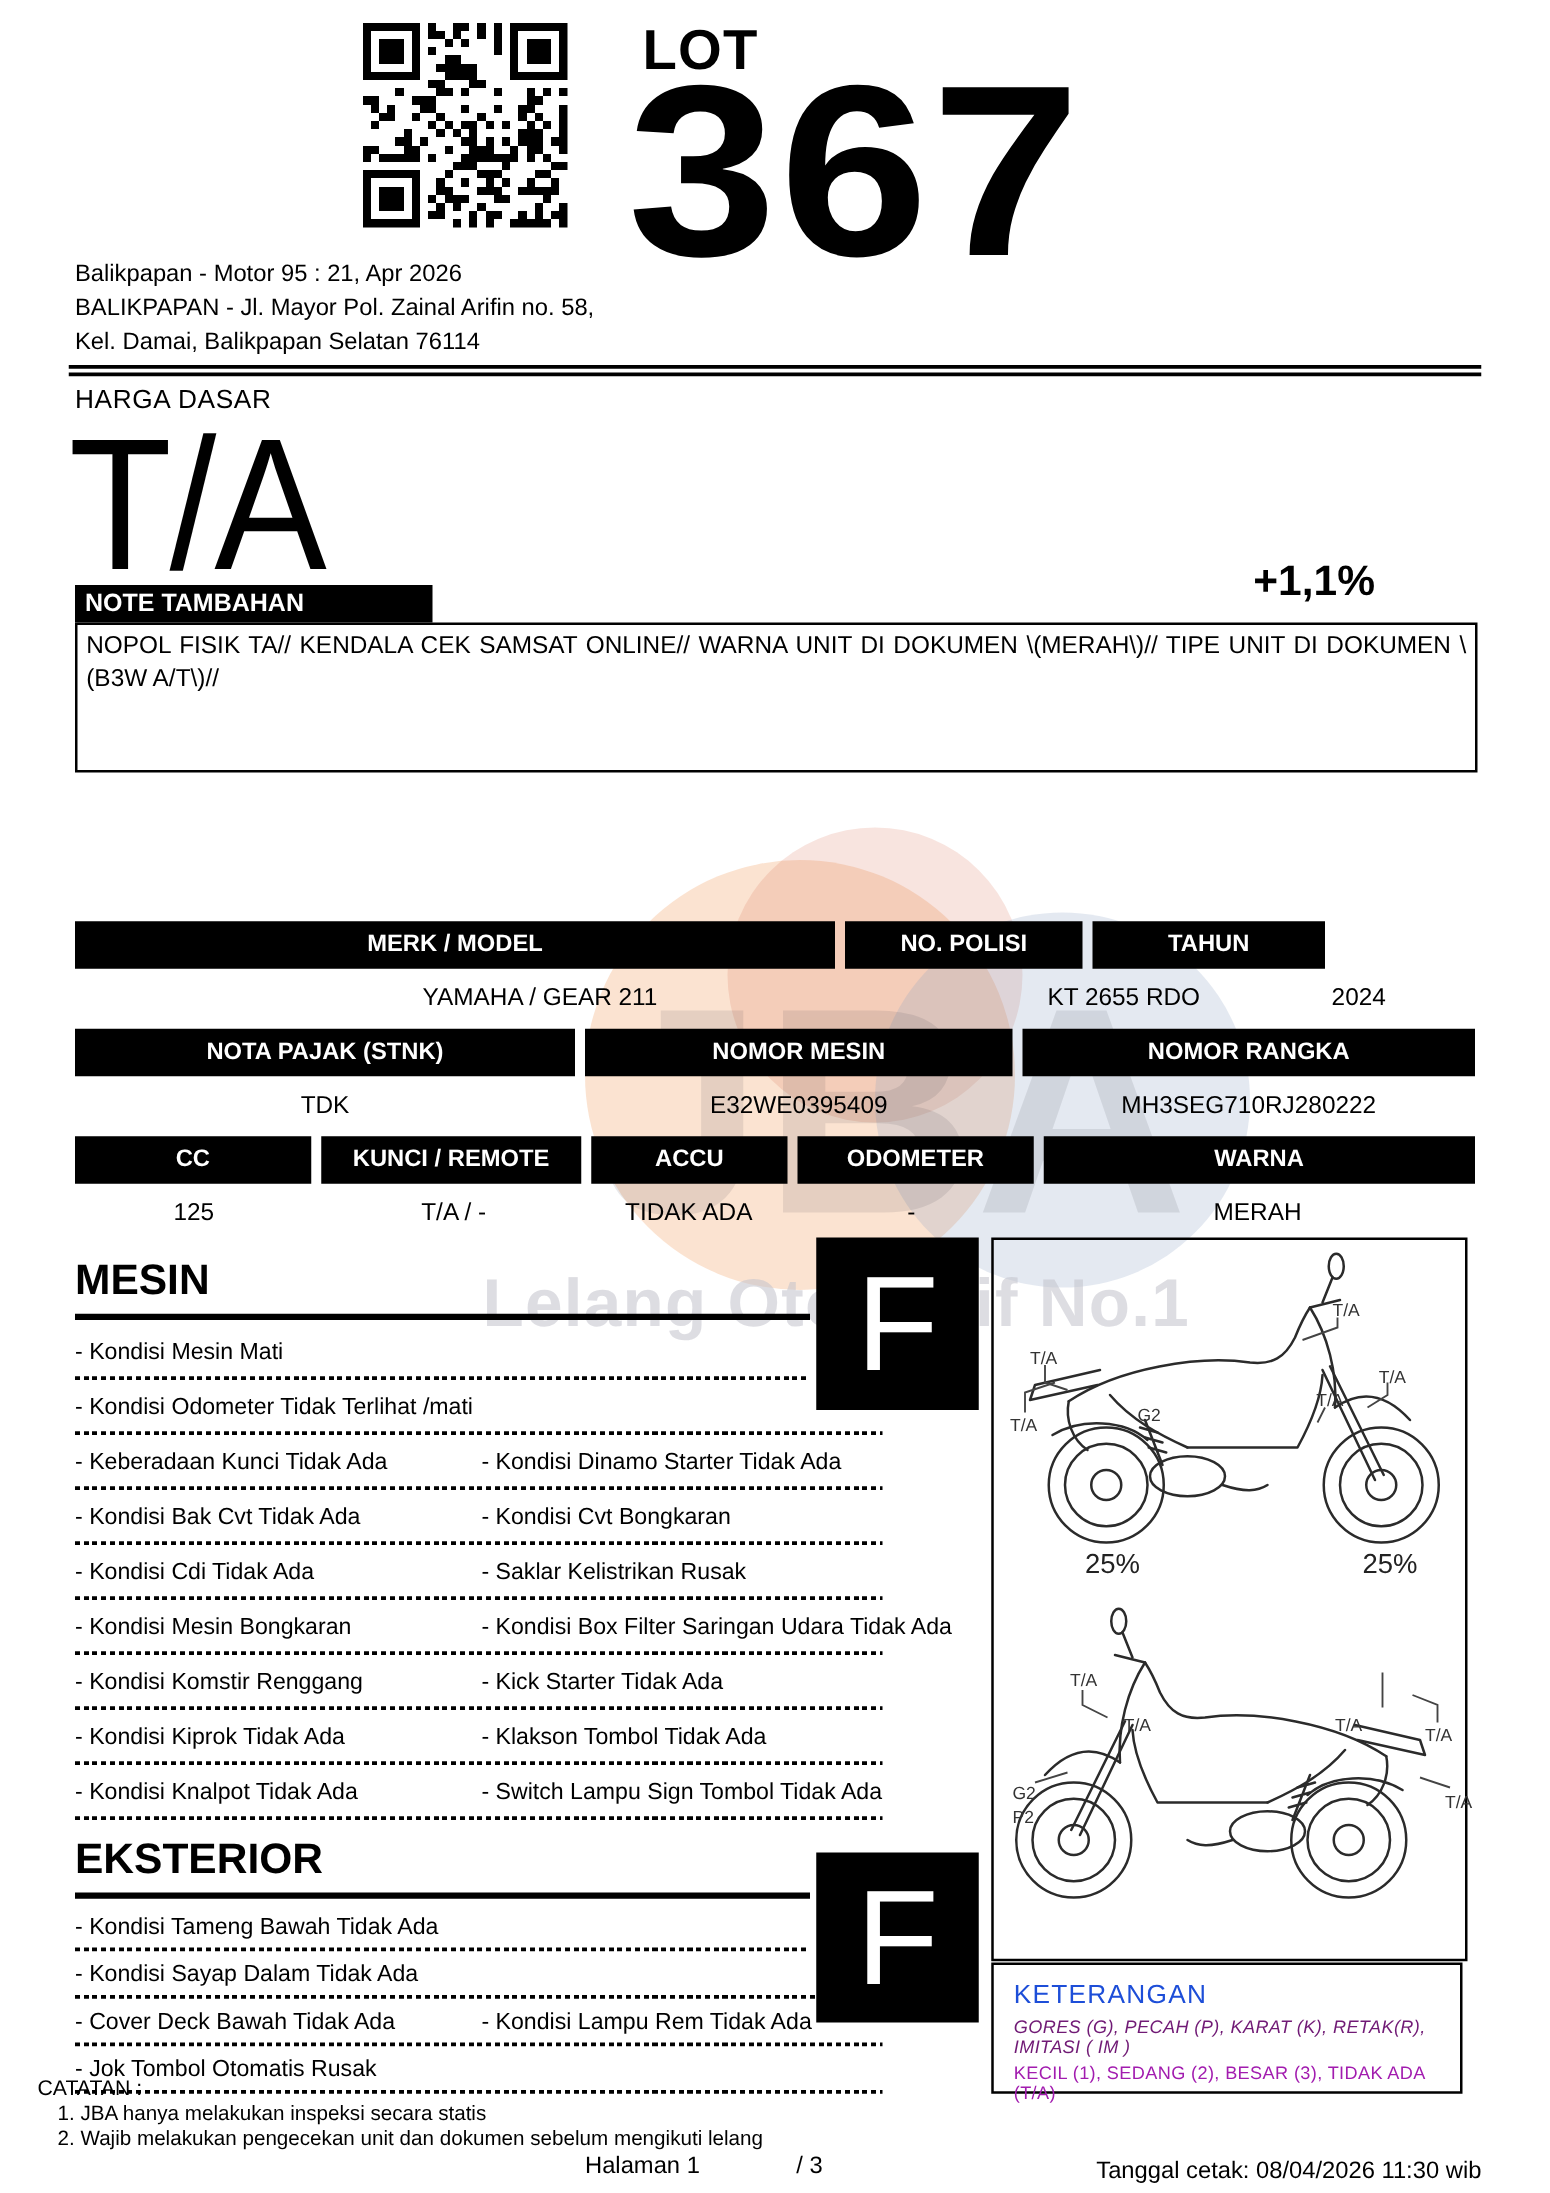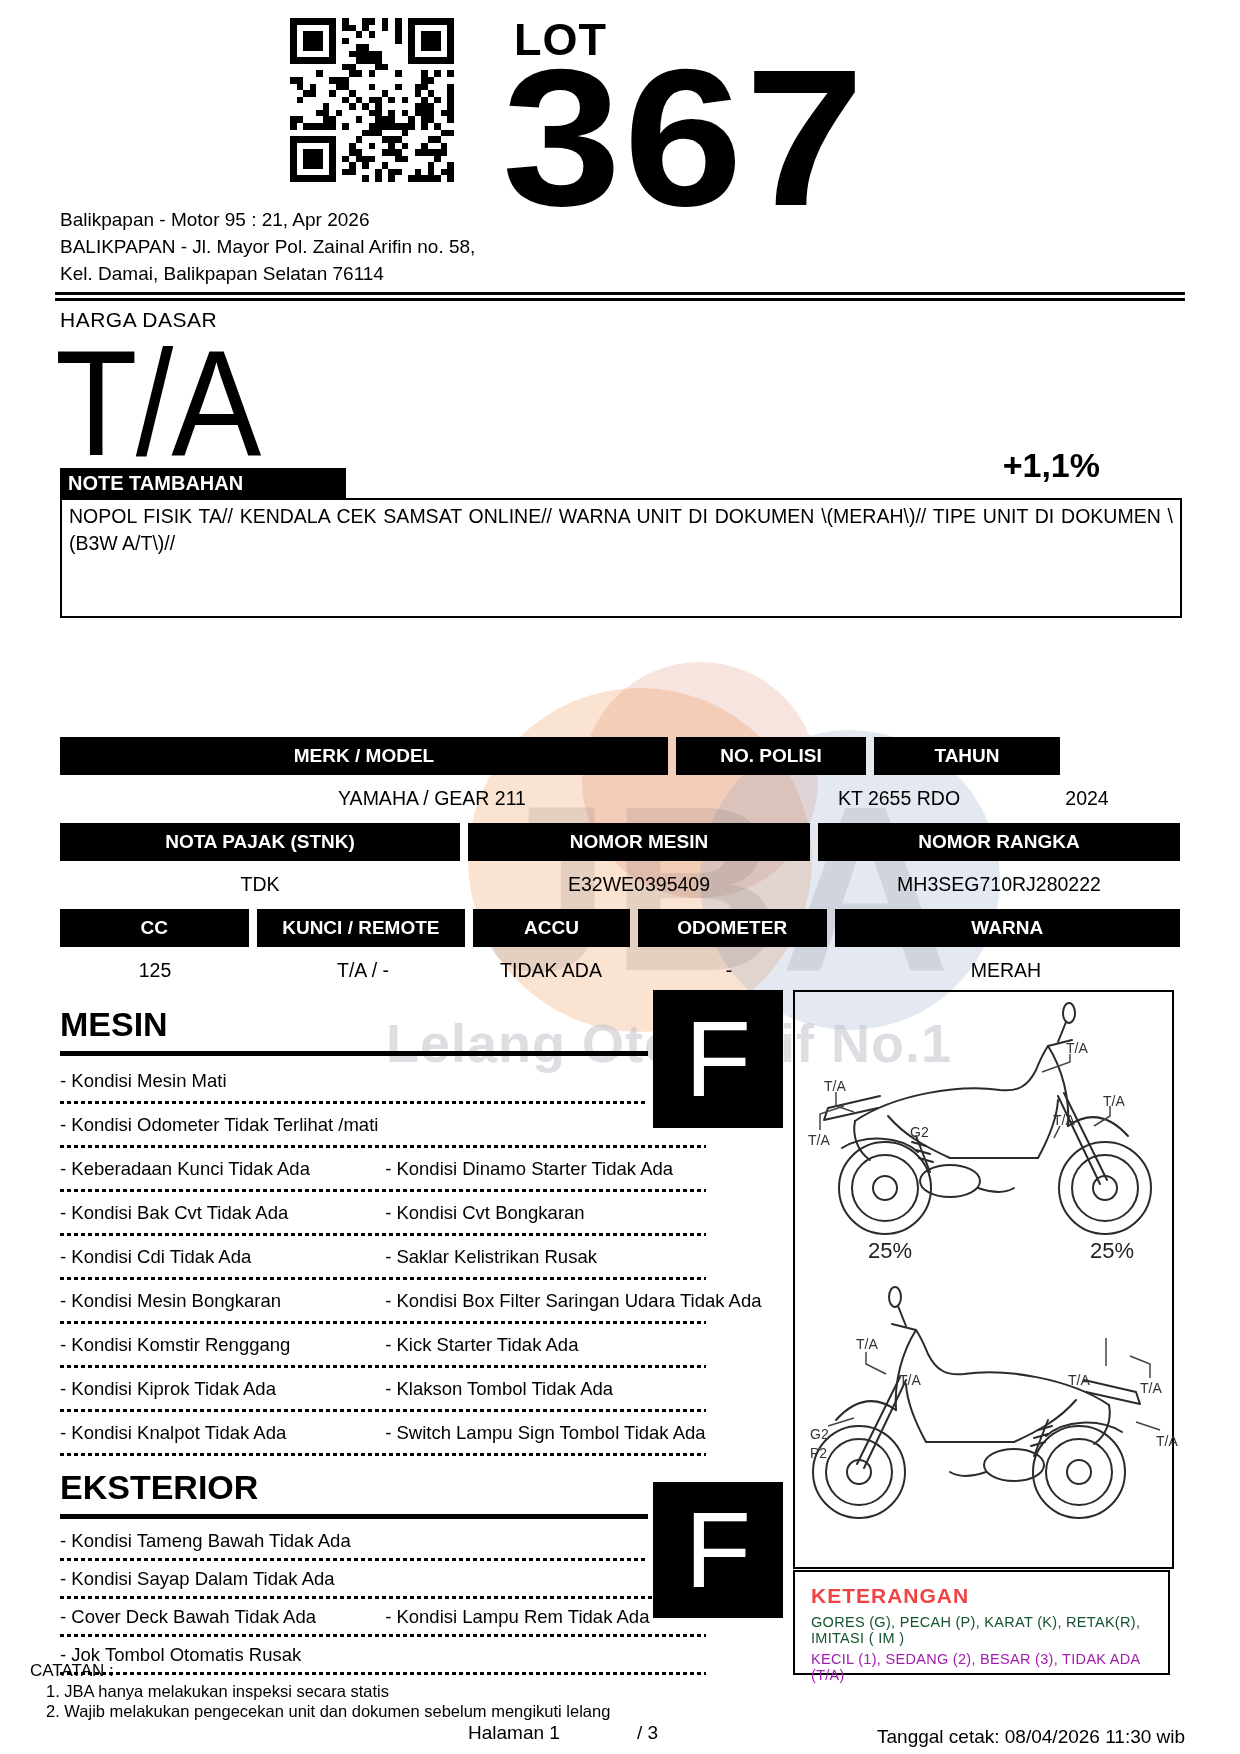--- a/index.html
+++ b/index.html
@@ -67,22 +67,22 @@
   .panel{left:793px;top:990px;width:377px;height:575px;border:2.5px solid #000;background:transparent;}
   .diagram{position:absolute;left:5px;width:366px;height:278px;}
   .diagram svg{position:absolute;left:0;top:0;}
   #diagram-top{top:4px;}
   #diagram-bottom{top:288px;}
   .dlabel{position:absolute;font-size:14px;color:#333;white-space:nowrap;}
   .dlabel.big{font-size:22px;color:#222;}
 
   .keterangan{left:793px;top:1570px;width:377px;height:105px;border:2.5px solid #000;
               padding:12px 10px 0 16px;box-sizing:border-box;}
-  .ket-title{font-size:21px;font-weight:bold;letter-spacing:1px;color:#ef4444;}
-  .ket-line1{font-size:14.5px;color:#14532d;margin-top:6px;letter-spacing:.3px;}
+  .ket-title{font-size:21px;font-weight:normal;letter-spacing:1px;color:#1d4ed8;}
+  .ket-line1{font-size:14.5px;color:#701a75;margin-top:6px;letter-spacing:.3px;font-style:italic;}
   .ket-line2{font-size:14.5px;color:#a21caf;margin-top:5px;letter-spacing:.3px;}
 
   .footer-page{left:468px;top:1722px;font-size:19px;}
   .footer-total{left:637px;top:1722px;font-size:19px;}
   .footer-date{left:877px;top:1726px;font-size:19px;}
 </style>
 </head>
 <body>
 
 <div class="page">

